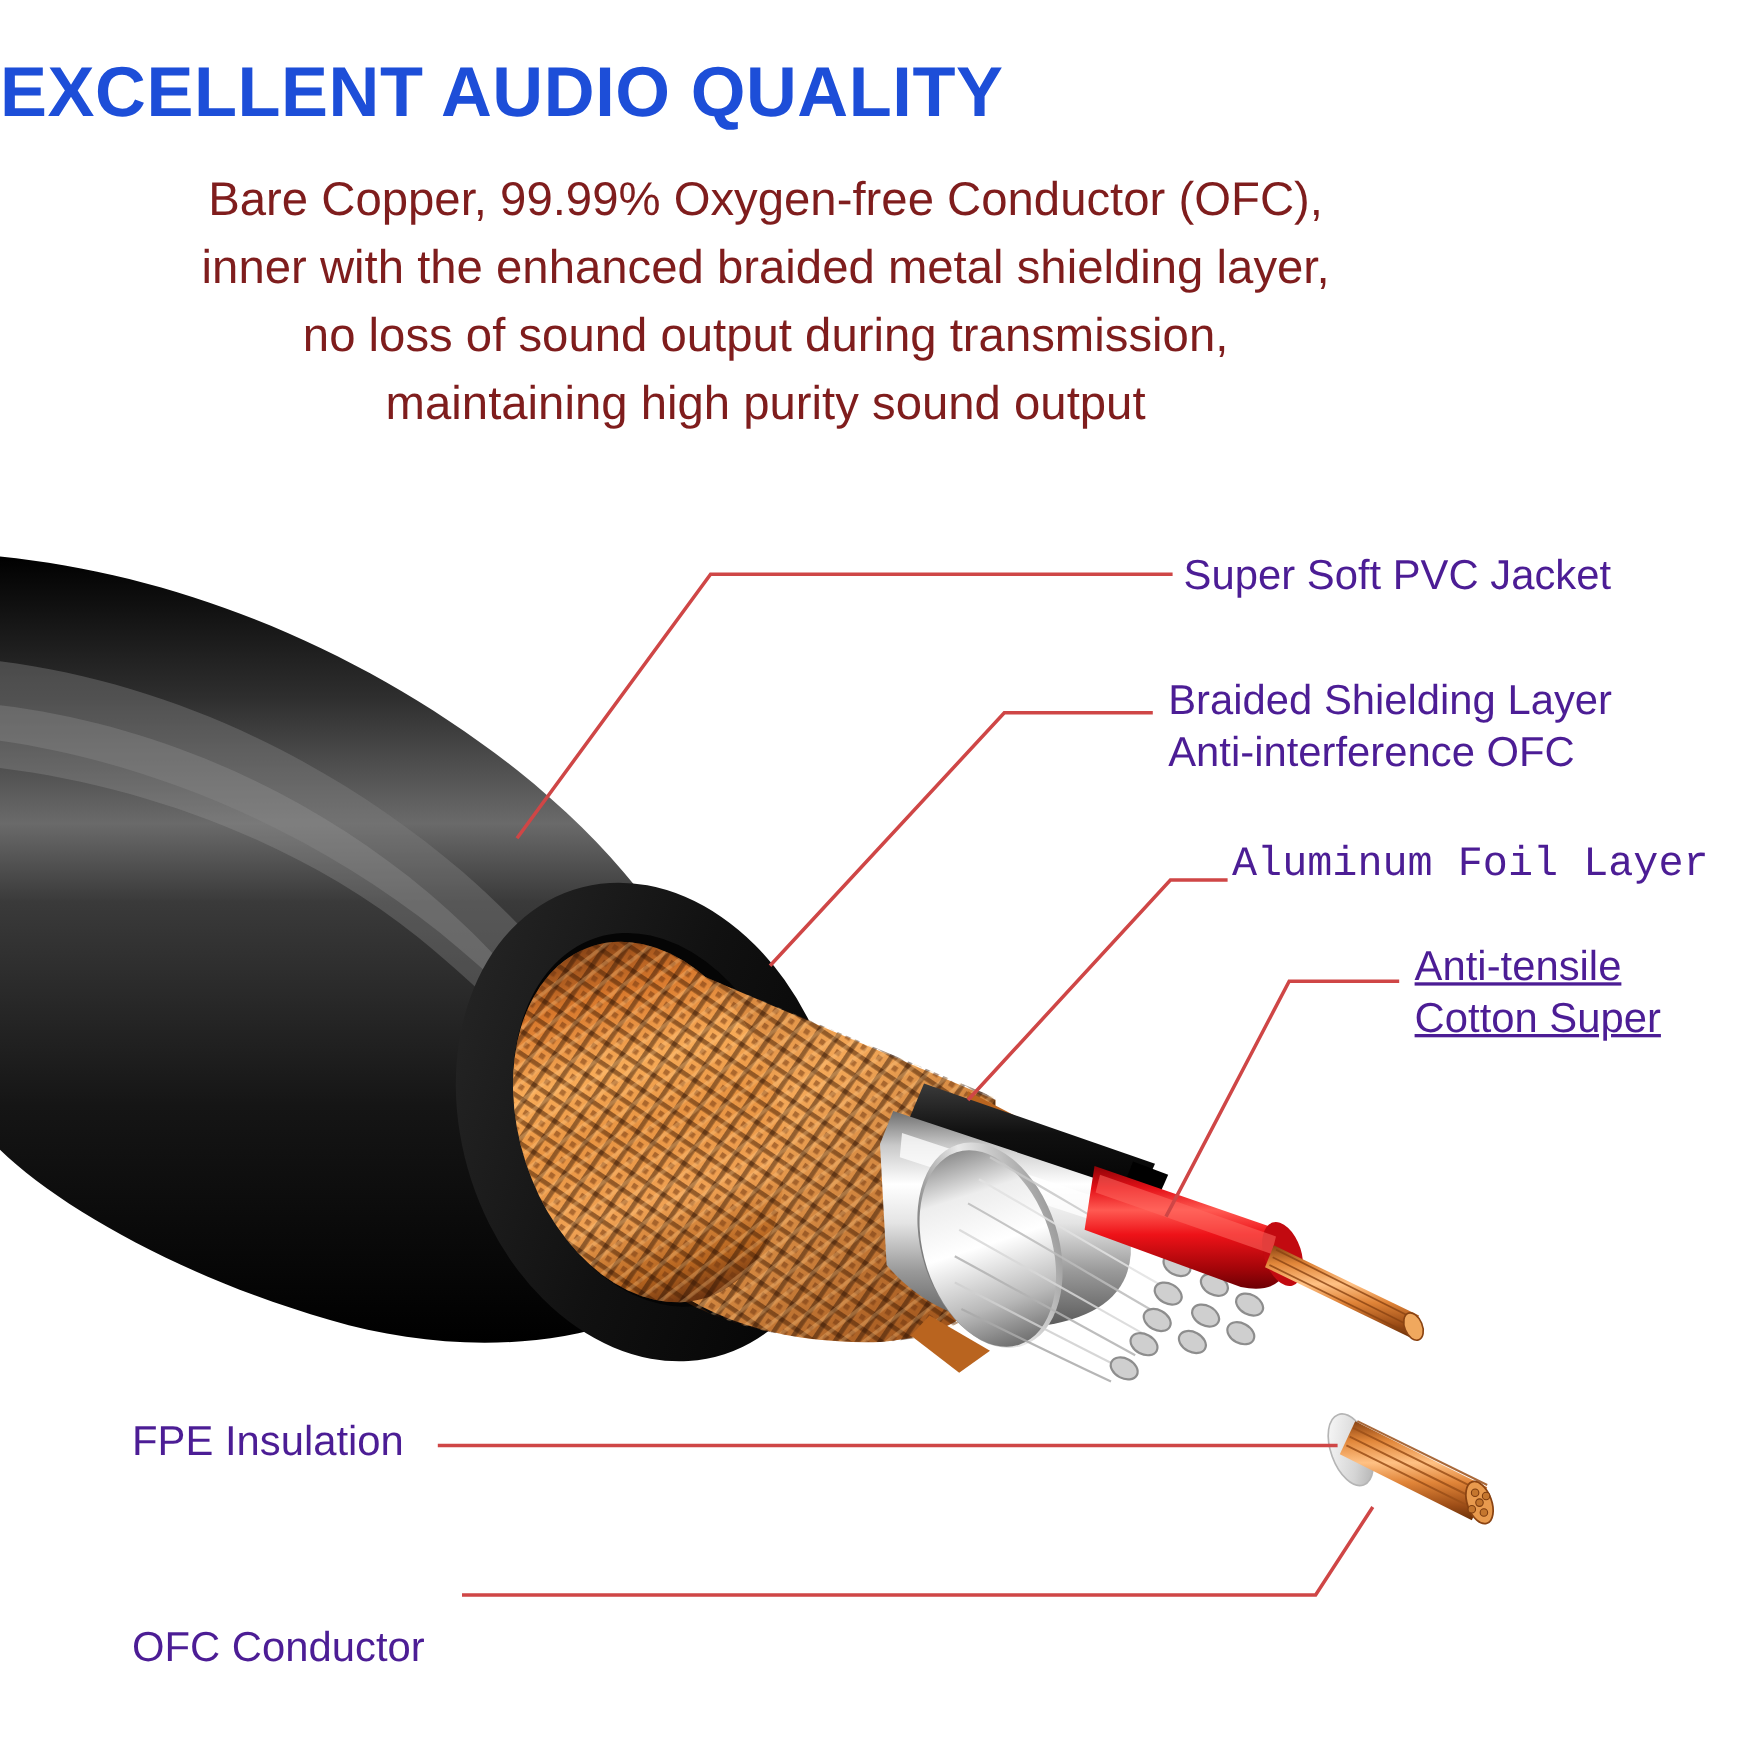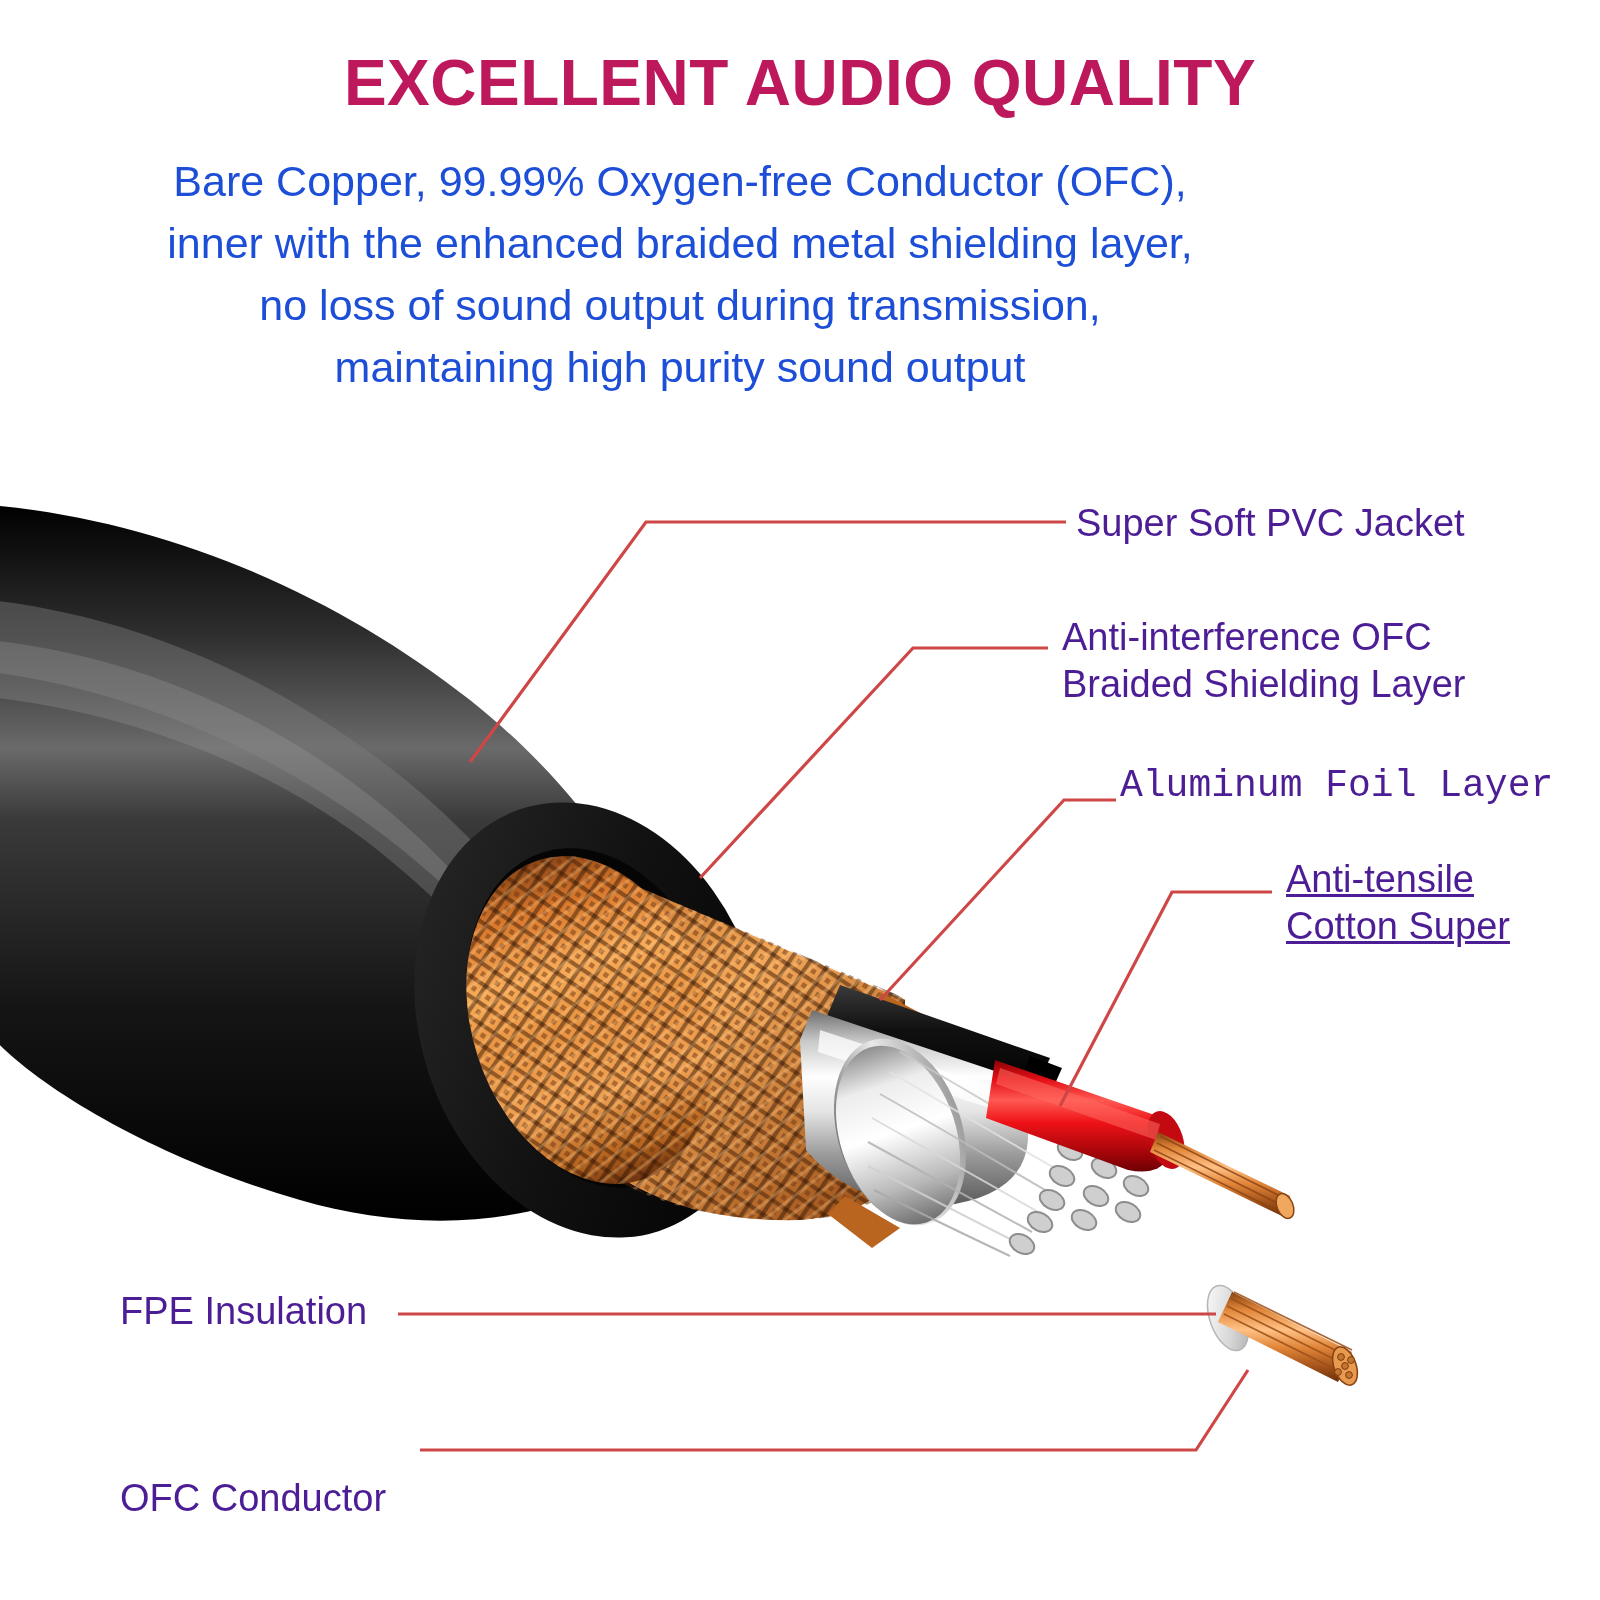--- a/index.html
+++ b/index.html
@@ -1,29 +1,29 @@
 <!DOCTYPE html>
 <html><head>
 <meta charset="utf-8">
 <style>
   html,body{margin:0;padding:0;background:#fff;}
   body{width:1600px;height:1600px;overflow:hidden;
        font-family:"Liberation Sans",sans-serif;}
   #stage{position:relative;width:1600px;height:1600px;background:#fff;}
 
   #headline{
-    position:absolute;left:0;top:46px;width:1600px;text-align:center;
+    position:absolute;left:0;top:46px;width:1600px;
     font-family:"Liberation Sans",sans-serif;
     font-weight:700;font-size:64px;letter-spacing:.5px;
-    color:#be185d;white-space:nowrap;
+    color:#1d4ed8;white-space:nowrap;
   }
   #subcopy{
-    position:absolute;left:0;top:150px;width:1360px;text-align:center;
+    position:absolute;left:16px;top:150px;width:1360px;text-align:center;
     font-family:"Liberation Sans",sans-serif;
-    font-size:43px;line-height:62px;color:#1d4ed8;font-weight:400;
+    font-size:43px;line-height:62px;color:#7f1d1d;font-weight:400;
   }
   #subcopy div{white-space:nowrap;}
 
   svg#art{position:absolute;left:0;top:0;width:1600px;height:1600px;}
 
   .lbl{
     position:absolute;
     font-family:"Liberation Sans",sans-serif;
     font-size:38px;line-height:47px;color:#4c1d95;font-weight:400;
     white-space:nowrap;
@@ -258,22 +258,22 @@
       <polyline points="880,1000 1064,800 1116,800"></polyline>
       <polyline points="1060,1106 1172,892 1272,892"></polyline>
       <polyline points="398,1314 1216,1314"></polyline>
       <polyline points="420,1450 1196,1450 1248,1370"></polyline>
     </g>
   </svg>
 
   <div class="lbl right" style="left:1076px;top:500px;">Super Soft PVC Jacket</div>
 
   <div class="lbl right" style="left:1062px;top:614px;">
+    <div>Braided Shielding Layer</div>
     <div>Anti-interference OFC</div>
-    <div>Braided Shielding Layer</div>
   </div>
 
   <div class="lbl right" style="left:1120px;top:762px;font-family:Liberation Mono, monospace;">Aluminum Foil Layer</div>
 
   <div class="lbl right" style="left:1286px;top:856px;text-decoration:underline;">
     <div>Anti-tensile</div>
     <div>Cotton Super</div>
   </div>
 
   <div class="lbl left" style="left:120px;top:1288px;text-align:right;">FPE Insulation</div>

